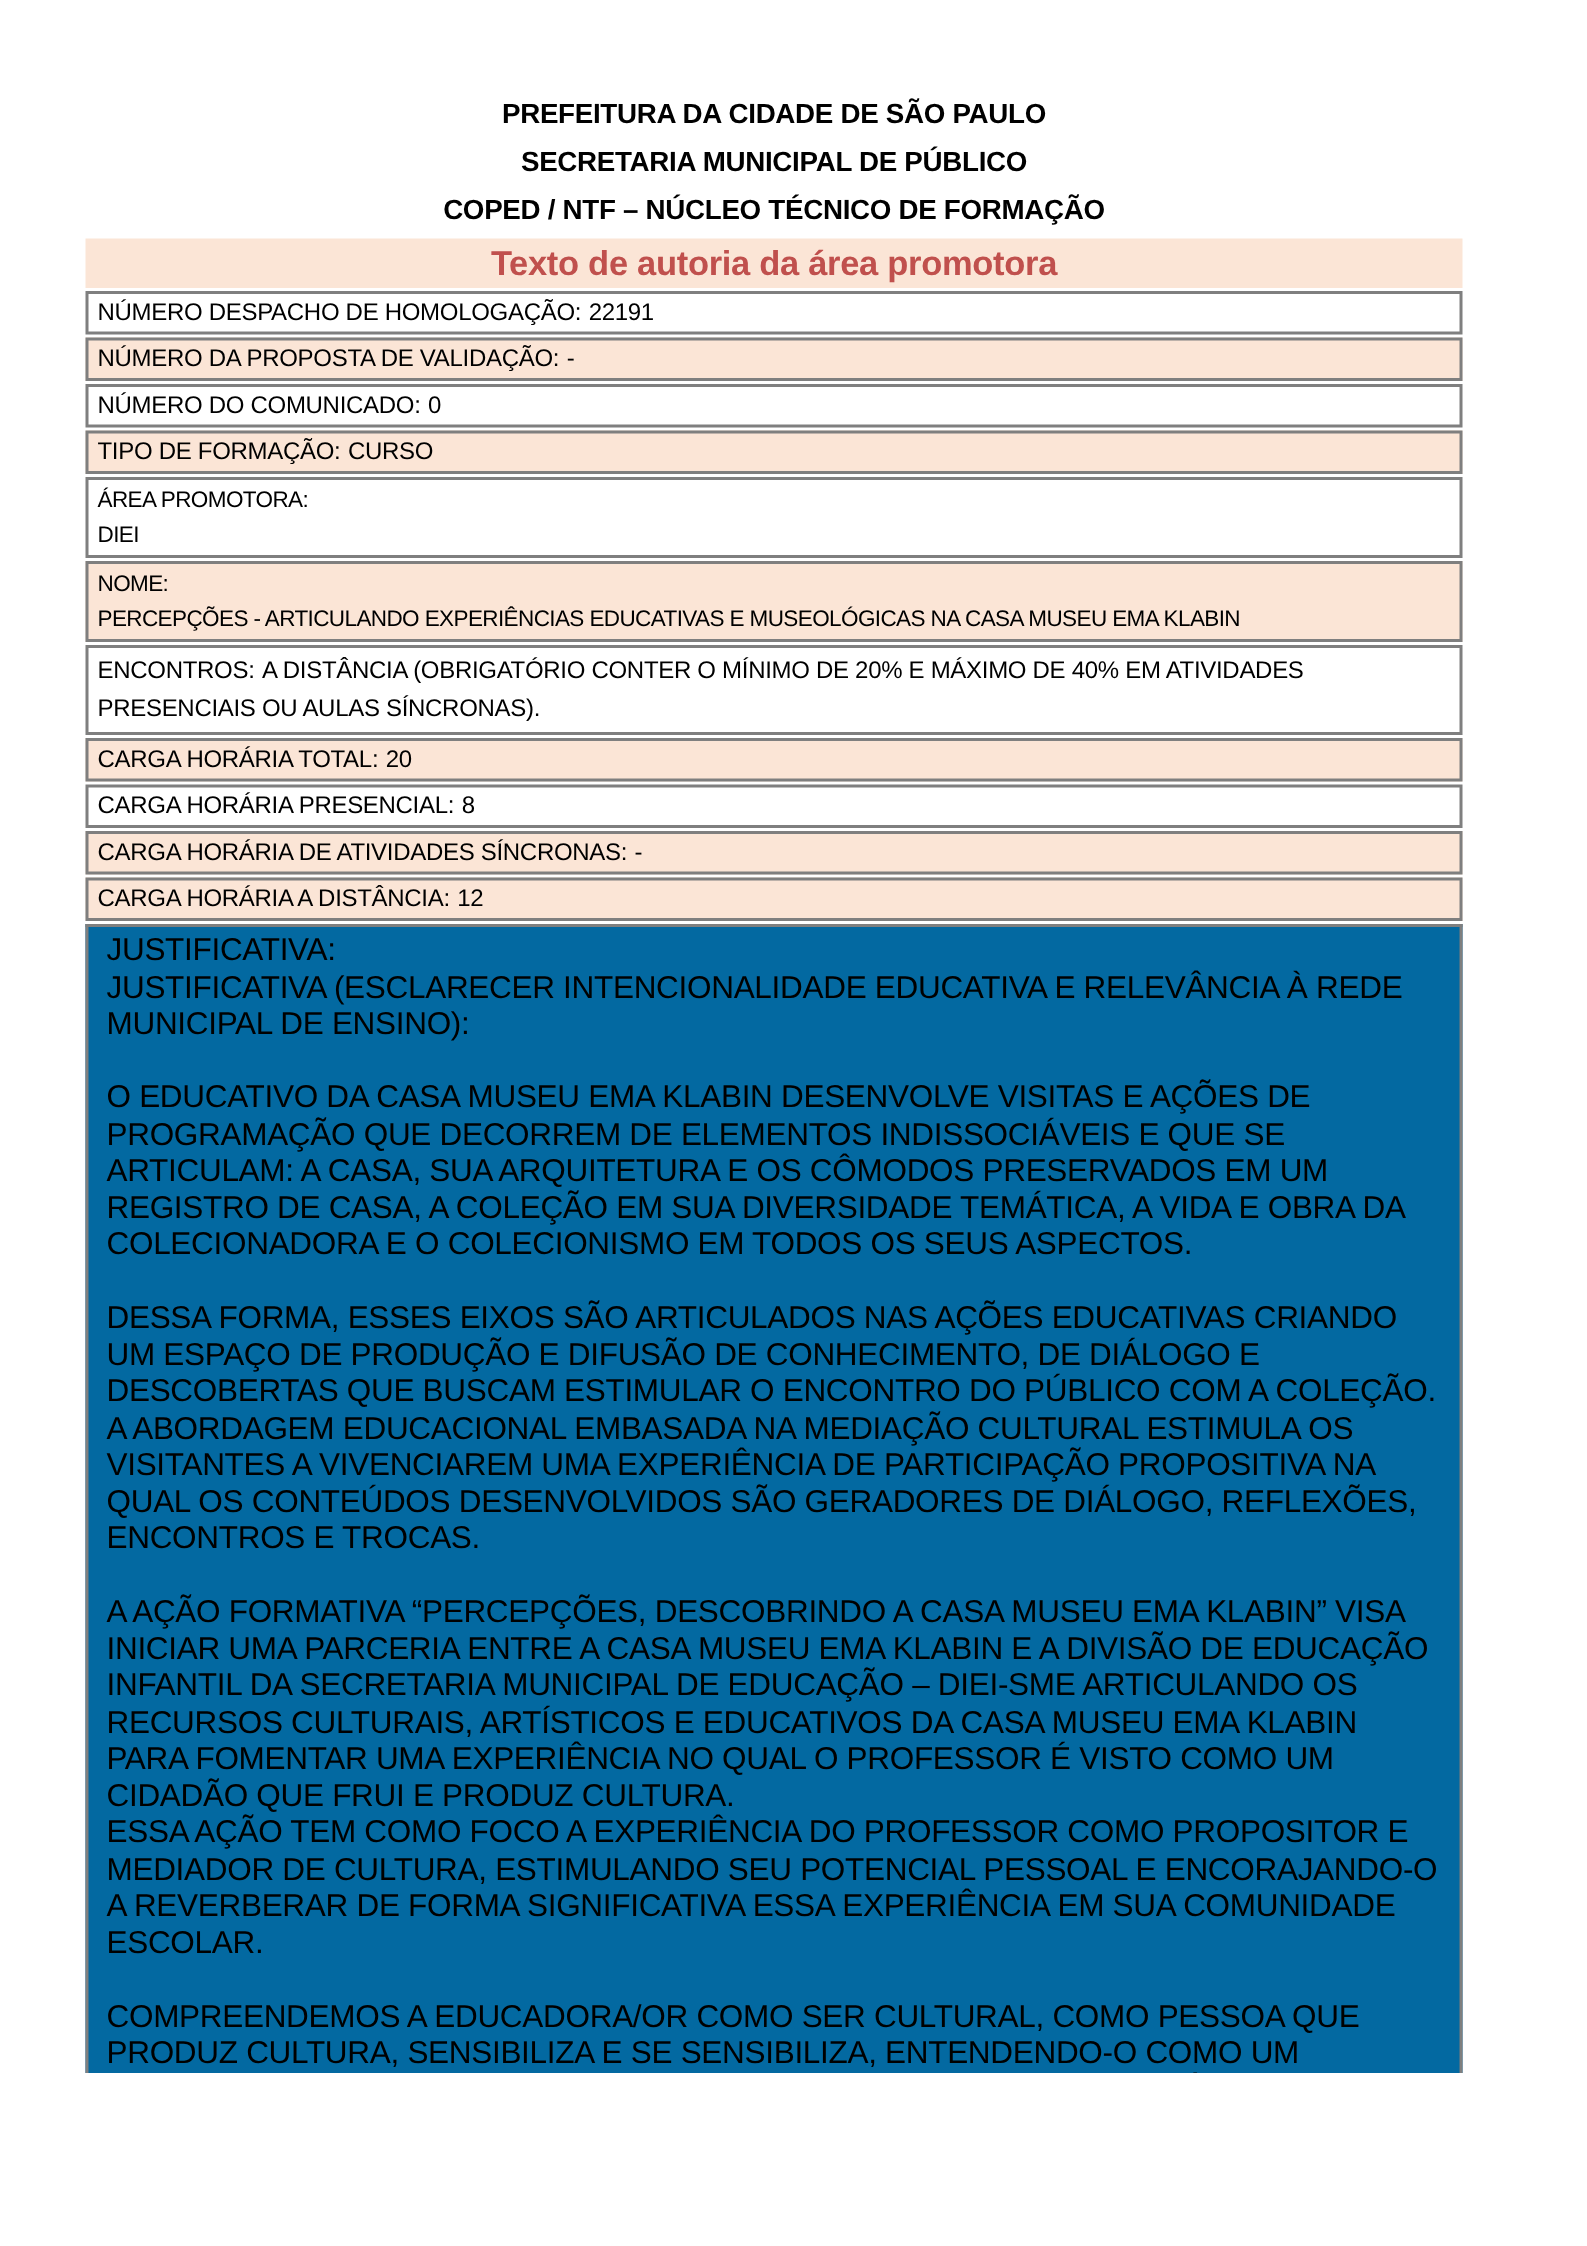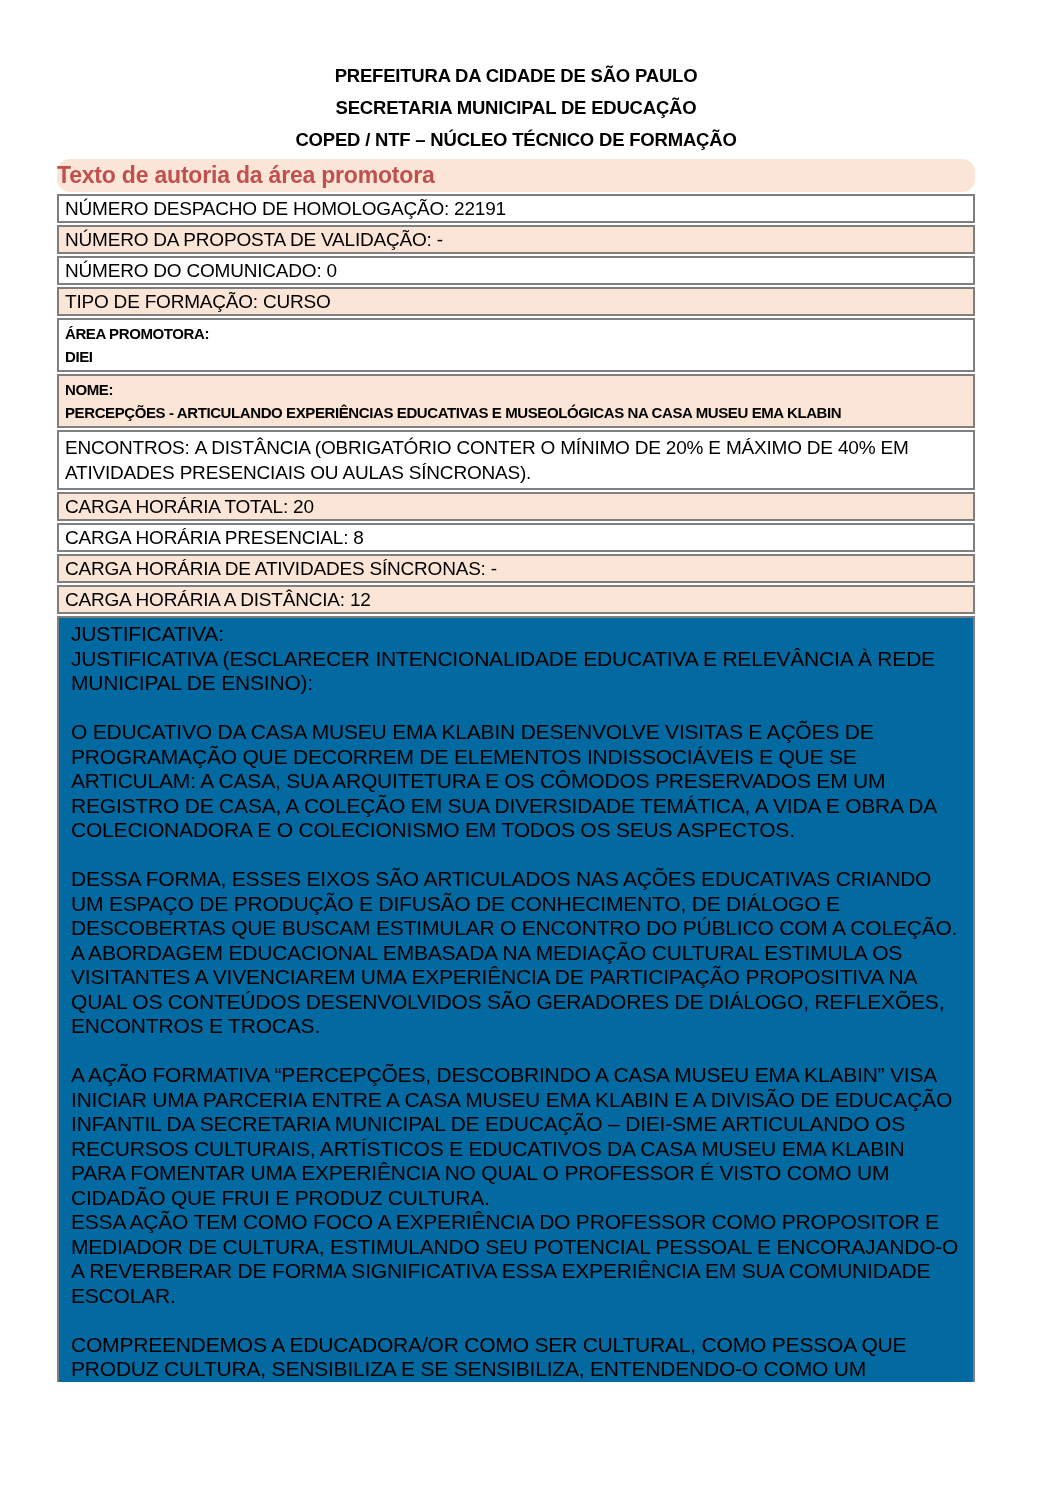--- a/index.html
+++ b/index.html
@@ -33,38 +33,38 @@
   }
   
   .banner {
     margin-top: 3px;
     height: 33px;
     line-height: 33px;
     background: var(--peach, #FBE5D6);
     color: var(--banner_text, #C0504D);
     font-size: 23px;
     font-weight: 700;
+    text-align: center;
     letter-spacing: -0.2px;
     margin-bottom: 2px;
-    border-radius: 13px;
   }
   
   .row {
     box-sizing: border-box;
     border: 2px solid var(--border, #7F7F7F);
     background: #ffffff;
     padding: 2px 6px;
     margin-bottom: 2px;
-    font-size: 19px;
+    font-size: 16px;
     line-height: 21px;
     letter-spacing: -0.2px;
     overflow: hidden;
   }
   .row.peach { background: var(--peach, #FBE5D6); }
-  .row.bold { font-weight: 700; }
+  .row.bold { font-weight: 400; }
   .row .val { margin-left: 5px; }
   .row.two { line-height: 23px; font-size: 15px; letter-spacing: -0.4px; }
   .row.two .lbl, .row.two .val { display: block; margin-left: 0; white-space: nowrap; }
   .row.wrap { line-height: 25px; padding: 3px 6px; }
   
   .just-box {
     box-sizing: border-box;
     border: 2px solid var(--border, #7F7F7F);
     border-bottom: none;
     background: #0369a1;
@@ -78,21 +78,21 @@
   .jp { margin: 0; }
   .jp.gap { margin-top: 24.5px; }
 </style>
 </head>
 <body>
 
 <div class="page">
 
   <div class="doc-header">
     <div class="hline">PREFEITURA DA CIDADE DE SÃO PAULO</div>
-    <div class="hline">SECRETARIA MUNICIPAL DE EDUCAÇÃO</div>
+    <div class="hline">SECRETARIA MUNICIPAL DE PÚBLICO</div>
     <div class="hline">COPED / NTF – NÚCLEO TÉCNICO DE FORMAÇÃO</div>
   </div>
 
   <div class="banner">Texto de autoria da área promotora</div>
 
   <div class="row">
     <span class="lbl">NÚMERO DESPACHO DE HOMOLOGAÇÃO:</span><span class="val">22191</span>
   </div>
 
   <div class="row peach">

